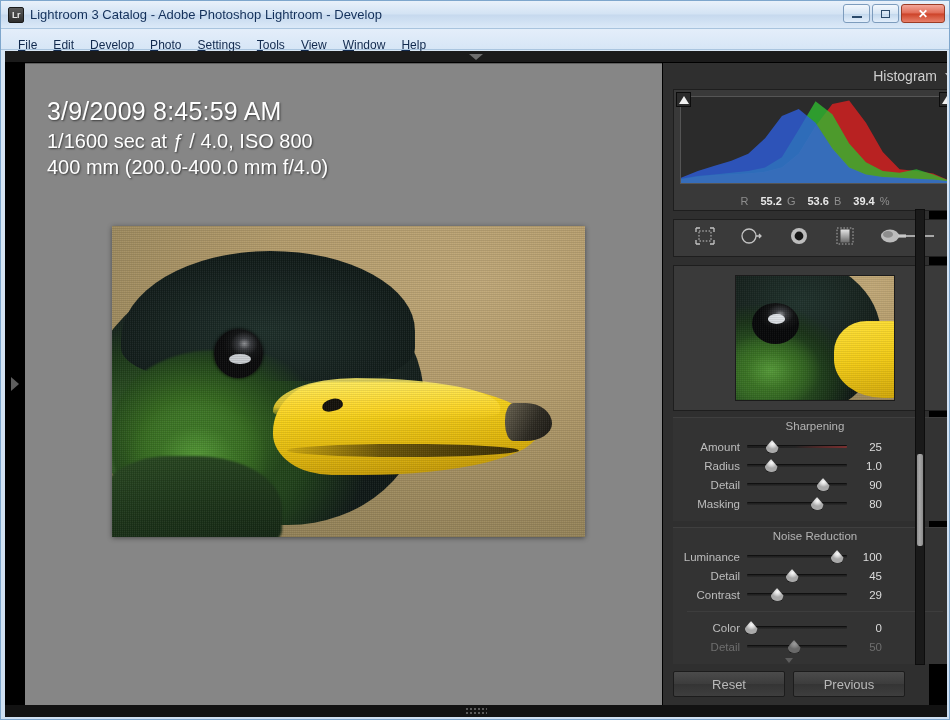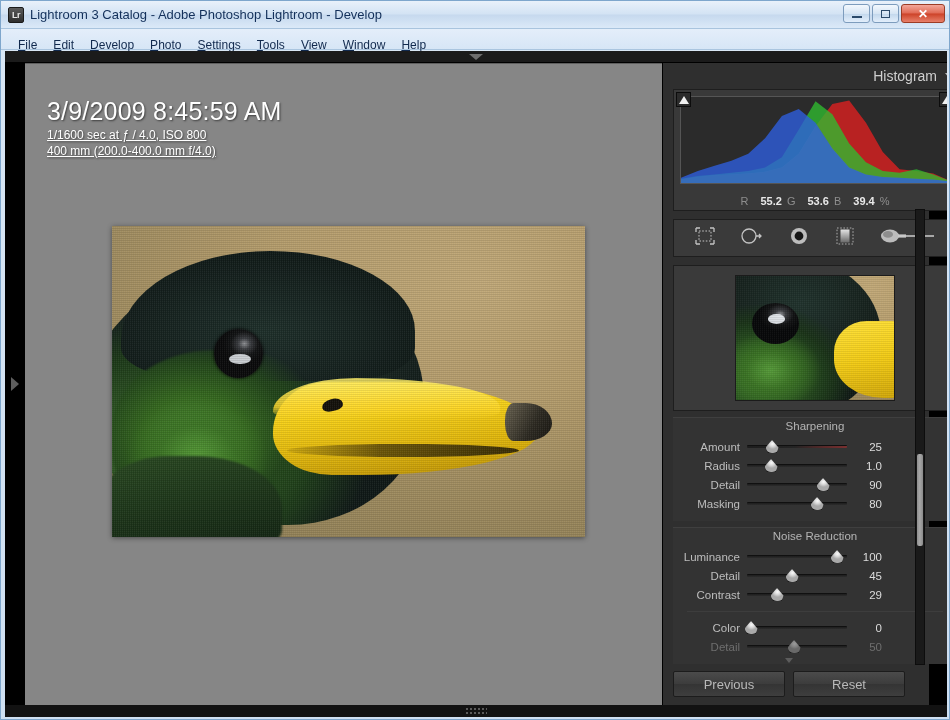--- a/index.html
+++ b/index.html
@@ -106,21 +106,21 @@
     background: #868686;
     border-top: 1px solid #5f5f5f;
     overflow: hidden;
   }
   #exif {
     position: absolute; left: 22px; top: 31px;
     color: #fff; text-shadow: 1px 1px 2px rgba(0,0,0,.55);
     line-height: 1.32;
   }
   #exif .l1 { font-size: 25px; letter-spacing: .2px; }
-  #exif .l2, #exif .l3 { font-size: 12px; text-decoration: underline; }
+  #exif .l2, #exif .l3 { font-size: 20px; }
 
   #photo {
     position: absolute; left: 87px; top: 162px;
     width: 473px; height: 311px;
     box-shadow: 0 1px 5px rgba(0,0,0,.45);
     overflow: hidden;
     background: #a08c62;
   }
   
   .p-bg {
@@ -615,22 +615,22 @@
             </div>
             <div class="val">50</div>
           </div>
         </div>
 
         <div id="rp-bottom-tri">
           <div class="tri-down-sm"></div>
         </div>
 
         <div id="rp-buttons">
+          <div class="lr-btn">Reset</div>
           <div class="lr-btn">Previous</div>
-          <div class="lr-btn">Reset</div>
         </div>
       </div>
 
       <div id="rp-scroll">
         <div id="rp-thumb"></div>
       </div>
     </div>
   </div>
 </div>
 

